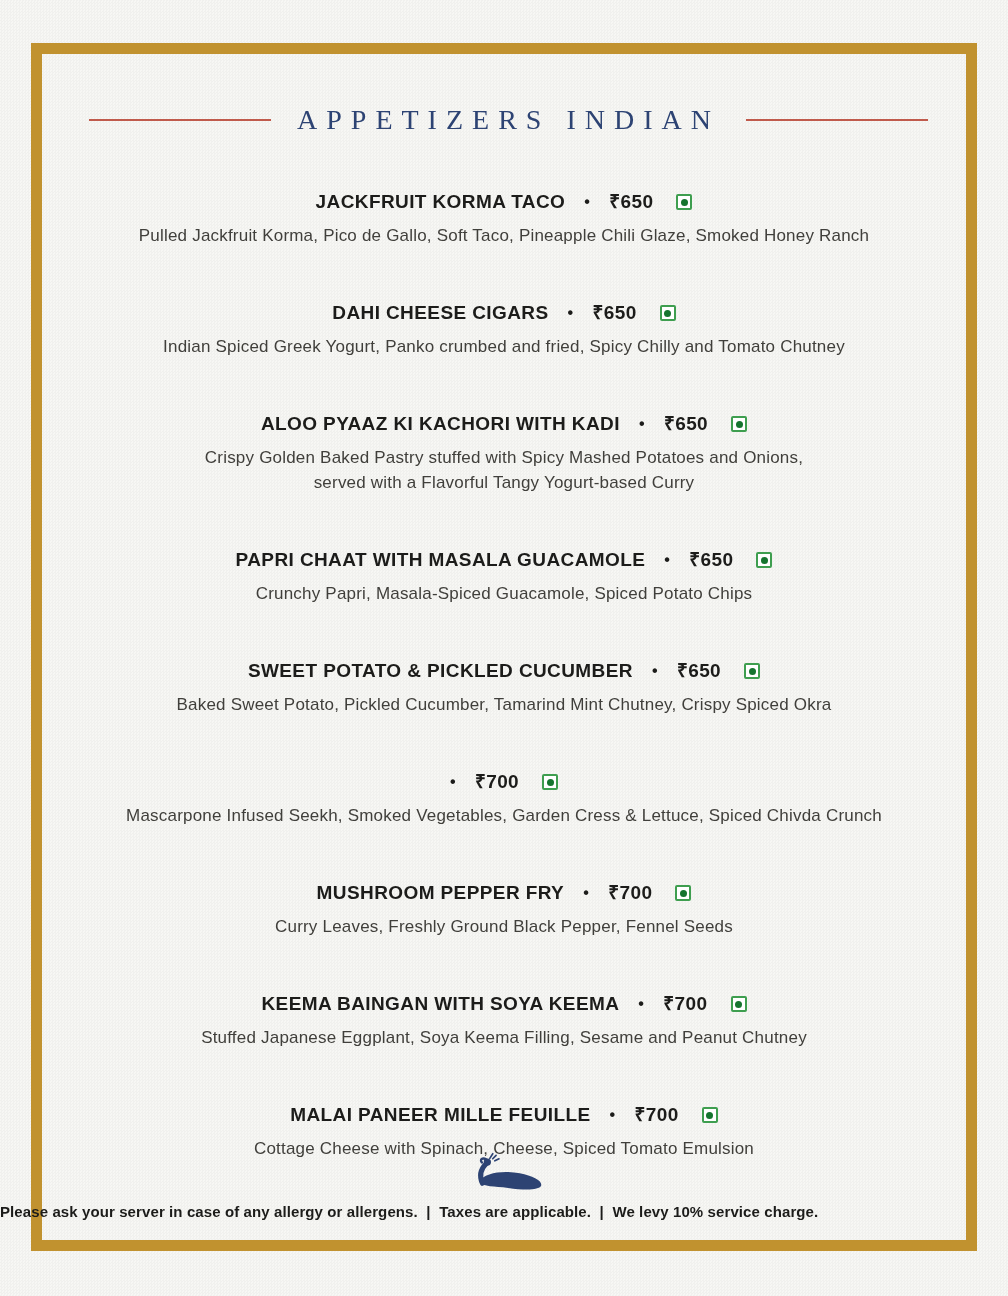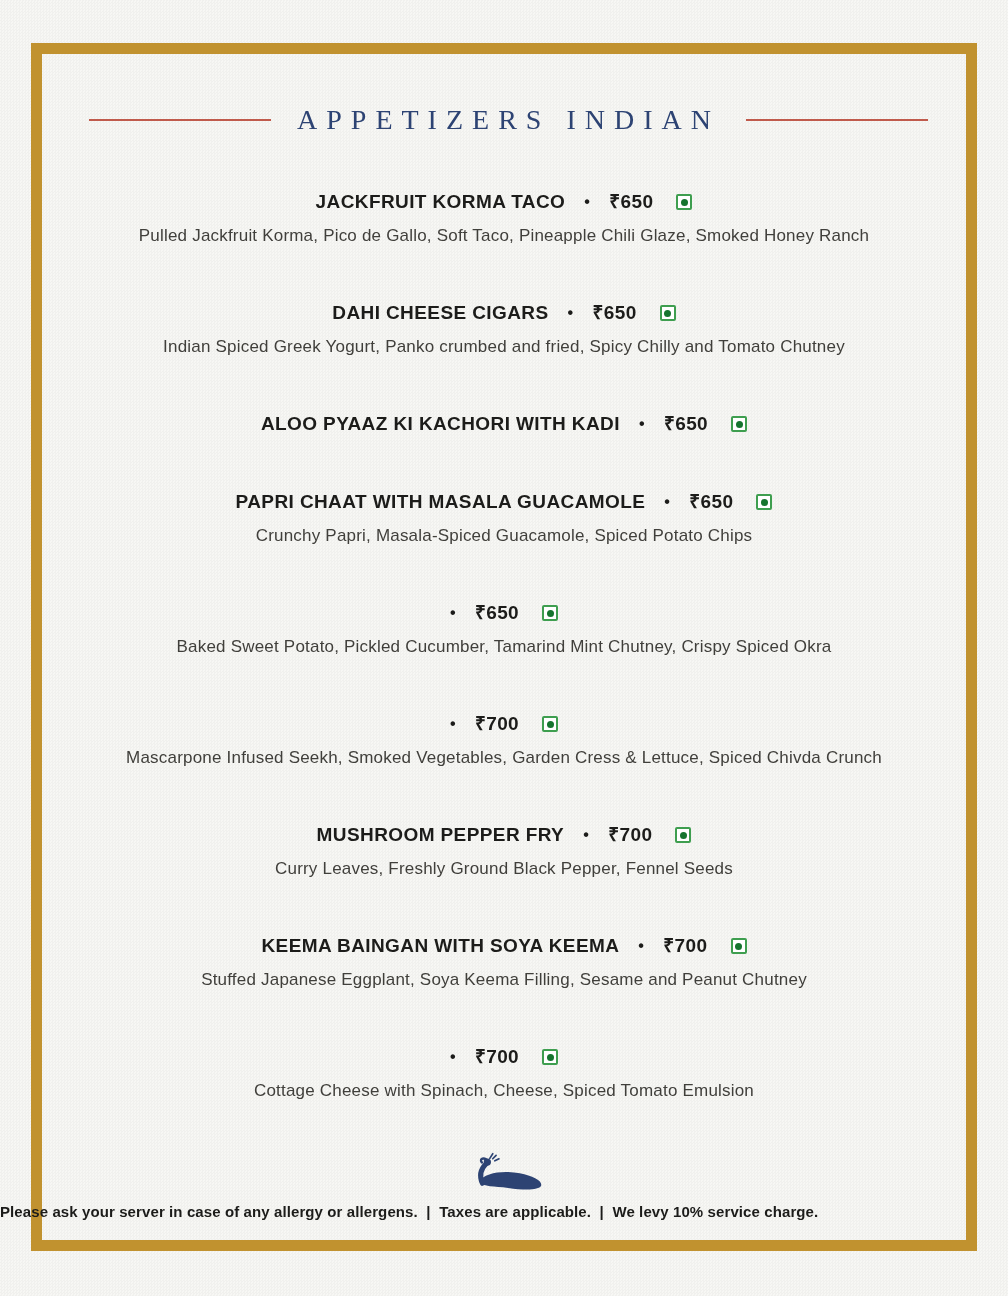--- a/index.html
+++ b/index.html
@@ -149,36 +149,39 @@
 
     <section class="menu-item">
       <div class="item-title-row">
         <span class="item-name">ALOO PYAAZ KI KACHORI WITH KADI</span>
         <span class="item-bullet">•</span>
         <span class="item-price">₹650</span>
         <span class="veg-icon">
           <span class="veg-dot"></span>
         </span>
       </div>
+      <p class="item-desc">Crispy Golden Baked Pastry stuffed with Spicy Mashed Potatoes and Onions,
+served with a Flavorful Tangy Yogurt-based Curry</p>
     </section>
 
     <section class="menu-item">
       <div class="item-title-row">
         <span class="item-name">PAPRI CHAAT WITH MASALA GUACAMOLE</span>
         <span class="item-bullet">•</span>
         <span class="item-price">₹650</span>
         <span class="veg-icon">
           <span class="veg-dot"></span>
         </span>
       </div>
       <p class="item-desc">Crunchy Papri, Masala-Spiced Guacamole, Spiced Potato Chips</p>
     </section>
 
     <section class="menu-item">
       <div class="item-title-row">
+        <span class="item-name">SWEET POTATO &amp; PICKLED CUCUMBER</span>
         <span class="item-bullet">•</span>
         <span class="item-price">₹650</span>
         <span class="veg-icon">
           <span class="veg-dot"></span>
         </span>
       </div>
       <p class="item-desc">Baked Sweet Potato, Pickled Cucumber, Tamarind Mint Chutney, Crispy Spiced Okra</p>
     </section>
 
     <section class="menu-item">
@@ -211,20 +214,21 @@
         <span class="item-price">₹700</span>
         <span class="veg-icon">
           <span class="veg-dot"></span>
         </span>
       </div>
       <p class="item-desc">Stuffed Japanese Eggplant, Soya Keema Filling, Sesame and Peanut Chutney</p>
     </section>
 
     <section class="menu-item">
       <div class="item-title-row">
+        <span class="item-name">MALAI PANEER MILLE FEUILLE</span>
         <span class="item-bullet">•</span>
         <span class="item-price">₹700</span>
         <span class="veg-icon">
           <span class="veg-dot"></span>
         </span>
       </div>
       <p class="item-desc">Cottage Cheese with Spinach, Cheese, Spiced Tomato Emulsion</p>
     </section>
   </main>
 

